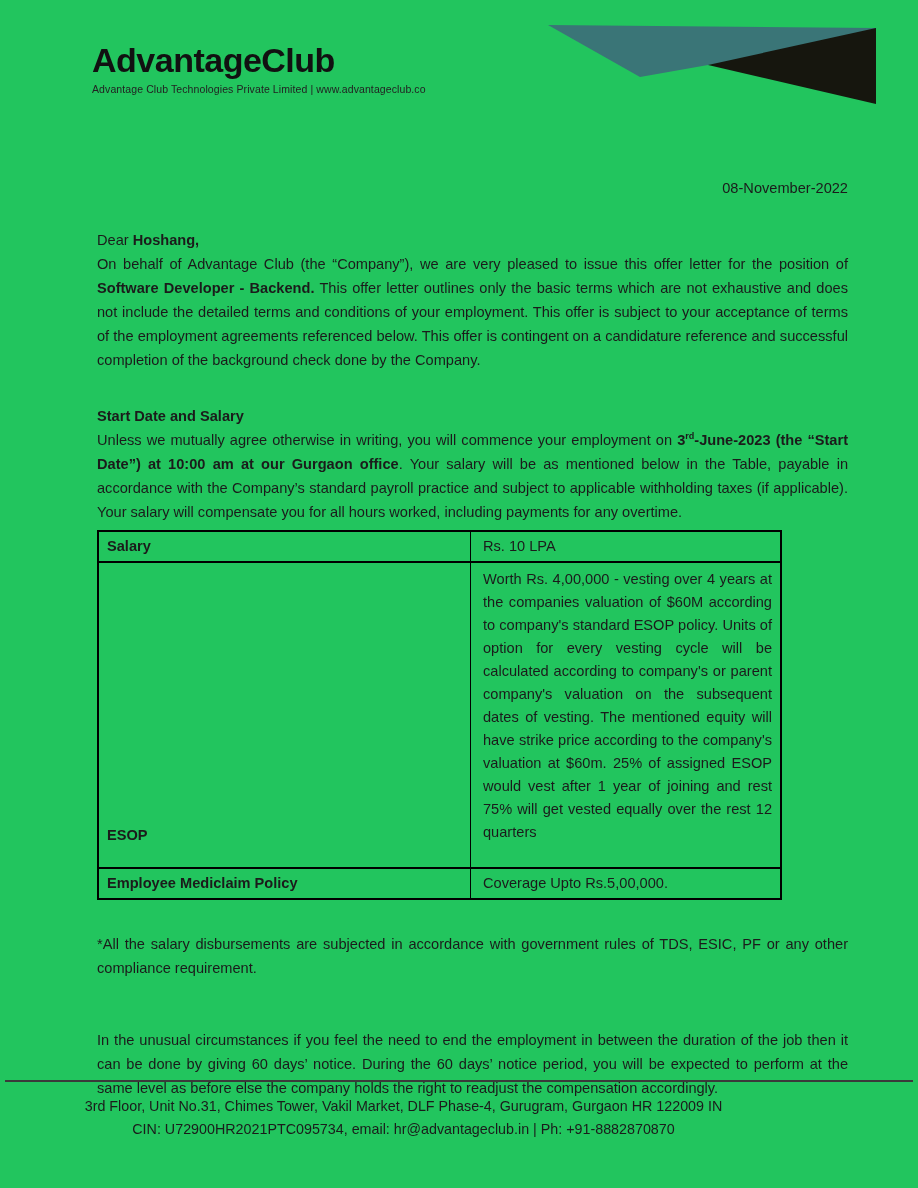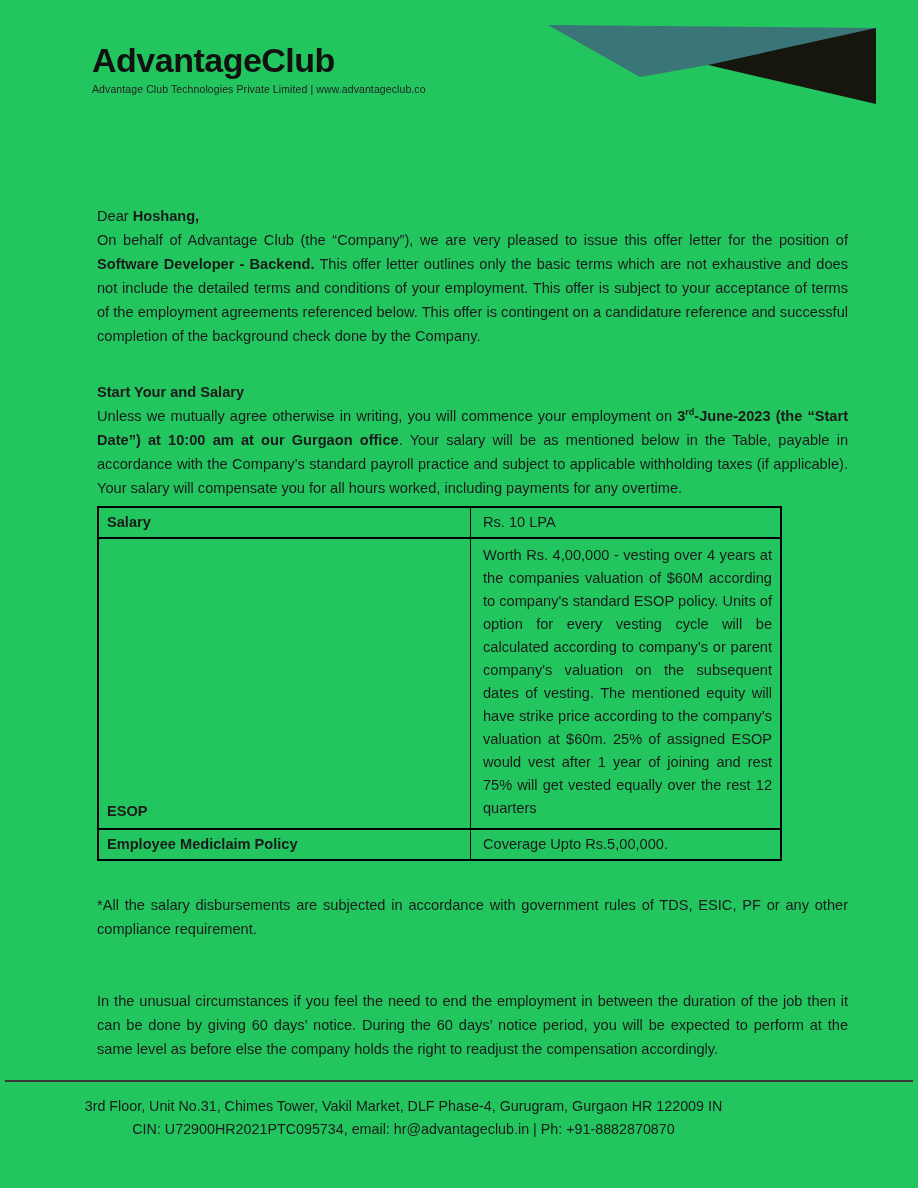--- a/index.html
+++ b/index.html
@@ -58,26 +58,26 @@
   }
   .offer-table td {
     border: 1px solid #000000;
     padding: 2px 8px 3px 8px;
     vertical-align: top;
   }
   .offer-table td.col-label { width: 355px; font-weight: bold; }
   .offer-table td.col-value { padding-left: 12px; margin-top: 13px; }
   .offer-table tr.salary-row td { border-bottom: 2px solid #000000; }
   .offer-table tr.esop-row td { border-bottom: 2px solid #000000; }
-  .offer-table tr.esop-row td.col-label { vertical-align: bottom; padding-bottom: 5px; }
+  .offer-table tr.esop-row td.col-label { vertical-align: bottom; padding-bottom: 20px; }
   .offer-table tr.esop-row td.col-value {
     text-align: justify;
     line-height: 23px;
     padding-top: 5px;
-    padding-bottom: 8px;
+    padding-bottom: 23px;
   }
 
   
   .footer-divider {
     position: absolute;
     left: 5px;
     right: 5px;
     top: 1080px;
     border-top: 2px solid #3a3a3a;
   }
@@ -102,32 +102,33 @@
     <div class="logo-tagline">Advantage Club Technologies Private Limited | www.advantageclub.co</div>
   </div>
 
   <svg class="header-graphic" viewBox="0 0 335 90" xmlns="http://www.w3.org/2000/svg">
     <polygon points="3,5 331,8 331,22 163,45 95,57" fill="#3A7577"></polygon>
     <polygon points="163,45 331,8 331,84" fill="#16160E"></polygon>
   </svg>
 
   <div class="content">
 
+    <div class="date-line">08-November-2022</div>
 
 
 
     <div class="spacer-28"></div>
 
     <div><span>Dear </span><span class="bold">Hoshang,</span></div>
 
     <div class="para"><span>On behalf of Advantage Club (the “Company”), we are very pleased to issue this offer letter for the position of </span><span class="bold">Software Developer - Backend.</span><span> This offer letter outlines only the basic terms which are not exhaustive and does not include the detailed terms and conditions of your employment. This offer is subject to your acceptance of terms of the employment agreements referenced below. This offer is contingent on a candidature reference and successful completion of the background check done by the Company.</span></div>
 
     <div class="spacer-32"></div>
 
-    <div class="bold">Start Your and Salary</div>
+    <div class="bold">Start Date and Salary</div>
 
     <div class="para"><span>Unless we mutually agree otherwise in writing, you will commence your employment on </span><span class="bold"><span>3</span><sup>rd</sup><span>-June-2023 (the “Start Date”) at 10:00 am at our Gurgaon office</span></span><span>. Your salary will be as mentioned below in the Table, payable in accordance with the Company’s standard payroll practice and subject to applicable withholding taxes (if applicable). Your salary will compensate you for all hours worked, including payments for any overtime.</span></div>
 
     <div class="spacer-6"></div>
 
     <table class="offer-table">
       <tbody>
           <tr class="salary-row">
         <td class="col-label">Salary</td>
         <td class="col-value">Rs. 10 LPA</td>

